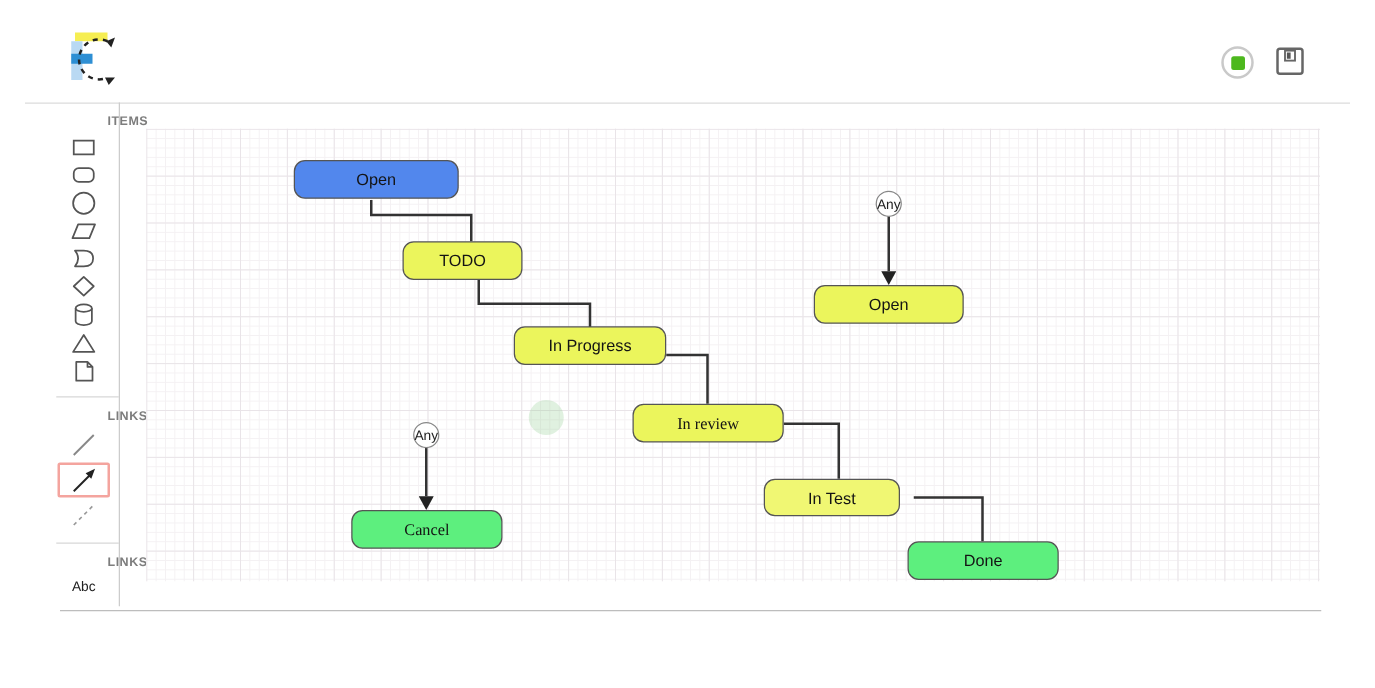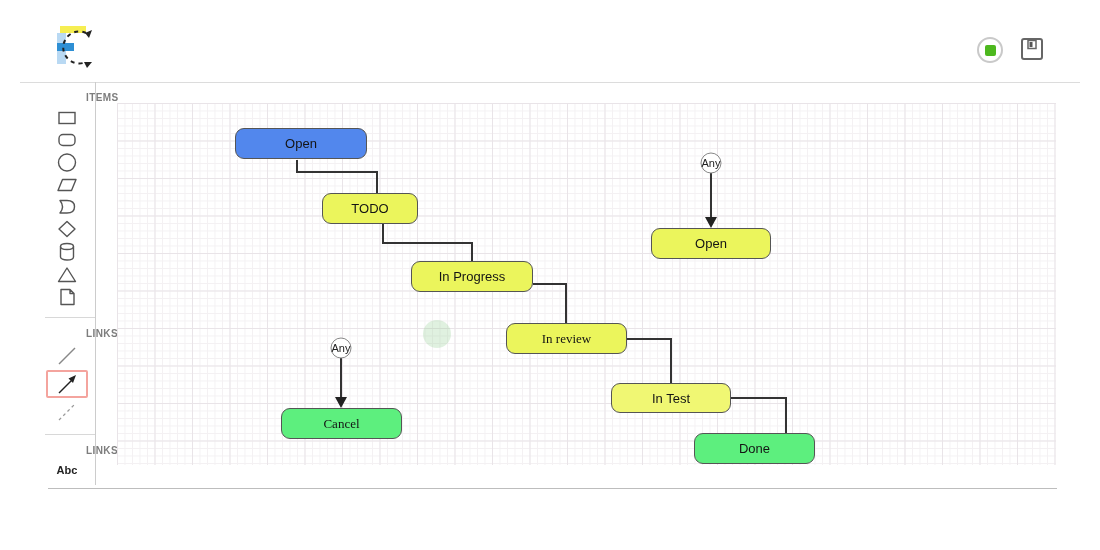--- a/index.html
+++ b/index.html
@@ -21,21 +21,21 @@
   
   .sidebar { position:absolute; left:0; top:82px; width:95px; }
   .sidebar-vline { position:absolute; left:95px; top:82px; height:403px; width:0; border-left:1px solid #cccccc; }
   .sec-label { font-size:10px; font-weight:bold; color:#7d7d7d; letter-spacing:.4px; margin:10px 0 4px 47px;padding-left:39px; }
   .tools { display:flex; flex-direction:column; align-items:center; width:44px; margin-left:45px; }
   .tool { display:flex; align-items:center; justify-content:center; margin:1px 0; cursor:pointer; }
   .tool svg { display:block; }
   .tool-box { padding:0 5px; border:2px solid transparent; border-radius:2px; }
   .tool-box.selected { border-color:#f4a49e; }
   .sidebar-divider { border-top:1px solid #d8d8d8; width:50px; margin:9px 0 0 45px; }
-  .text-tool { font-size:11px; color:#222; font-weight:bold; cursor:pointer; margin-top:4px; }
+  .text-tool { font-size:11px; color:#222; font-weight:normal; cursor:pointer; margin-top:4px; }
   .bottom-line { position:absolute; left:48px; top:488px; width:1009px; height:0; border-top:1px solid #bdbdbd; }
 
   
   .canvas {
     position:absolute; left:117px; top:103px; width:939px; height:362px;
     background-color:#ffffff;
     background-image:
       linear-gradient(to right, #e9e4e8 1px, transparent 1px),
       linear-gradient(to bottom, #e9e4e8 1px, transparent 1px),
       linear-gradient(to right, #f4f1f3 1px, transparent 1px),
@@ -187,24 +187,24 @@
       </div>
       <div class="node" style="left: 205px; top: 90px; width: 96px; height: 31px; background: rgb(235, 245, 92); border-color: rgb(85, 85, 85);">
         <span>TODO</span>
       </div>
       <div class="node" style="left: 294px; top: 158px; width: 122px; height: 31px; background: rgb(235, 245, 92); border-color: rgb(85, 85, 85);">
         <span>In Progress</span>
       </div>
       <div class="node" style="left: 389px; top: 220px; width: 121px; height: 31px; background: rgb(235, 245, 92); border-color: rgb(85, 85, 85); font-family: Liberation Serif, serif;">
         <span>In review</span>
       </div>
-      <div class="node" style="left: 494px; top: 280px; width: 120px; height: 30px; background: rgb(240, 247, 115); border-color: rgb(85, 85, 85);">
+      <div class="node" style="left: 494px; top: 280px; width: 109px; height: 30px; background: rgb(240, 247, 115); border-color: rgb(85, 85, 85);">
         <span>In Test</span>
       </div>
-      <div class="node" style="left: 577px; top: 330px; width: 121px; height: 31px; background: rgb(93, 239, 126); border-color: rgb(85, 85, 85);">
+      <div class="node" style="left: 609px; top: 330px; width: 121px; height: 31px; background: rgb(93, 239, 126); border-color: rgb(85, 85, 85);">
         <span>Done</span>
       </div>
       <div class="node" style="left: 534px; top: 125px; width: 120px; height: 31px; background: rgb(235, 245, 92); border-color: rgb(85, 85, 85);">
         <span>Open</span>
       </div>
       <div class="node" style="left: 164px; top: 305px; width: 121px; height: 31px; background: rgb(93, 239, 126); border-color: rgb(85, 85, 85); font-family: Liberation Serif, serif;">
         <span>Cancel</span>
       </div>
     </div>
 </div>

